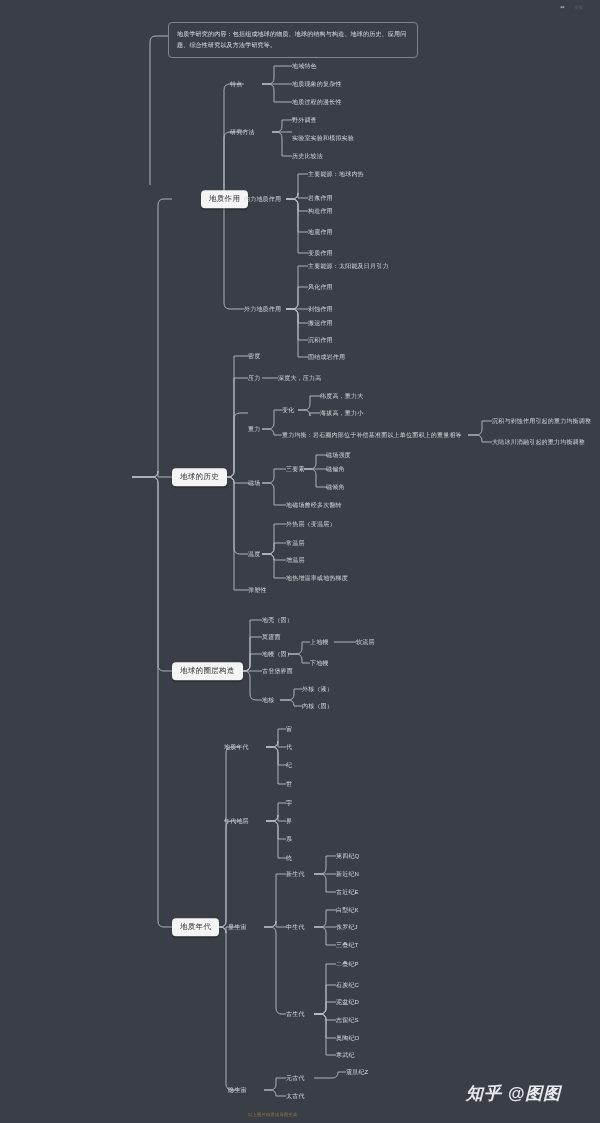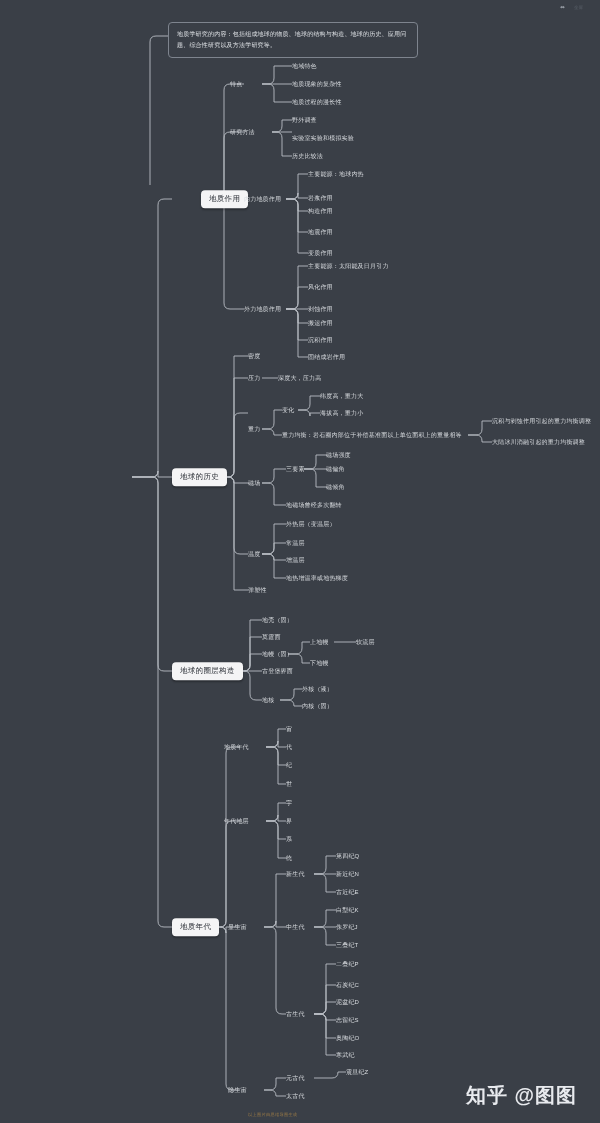--- a/index.html
+++ b/index.html
@@ -60,23 +60,24 @@
     line-height: 1.85;
     padding: 6px 8px;
     width: 250px;
     letter-spacing: .2px;
   }
 
   
   .watermark {
     position: absolute;
     color: #e8eaee;
-    font-size: 20px;
+    font-size: 17px;
     letter-spacing: 1px;
     font-weight: 600;
+    font-style: italic;
   }
   .footer-note {
     position: absolute;
     color: #9a7a46;
     font-size: 4.2px;
     letter-spacing: .3px;
   }
   
   .topbar-icon {
     position: absolute;

